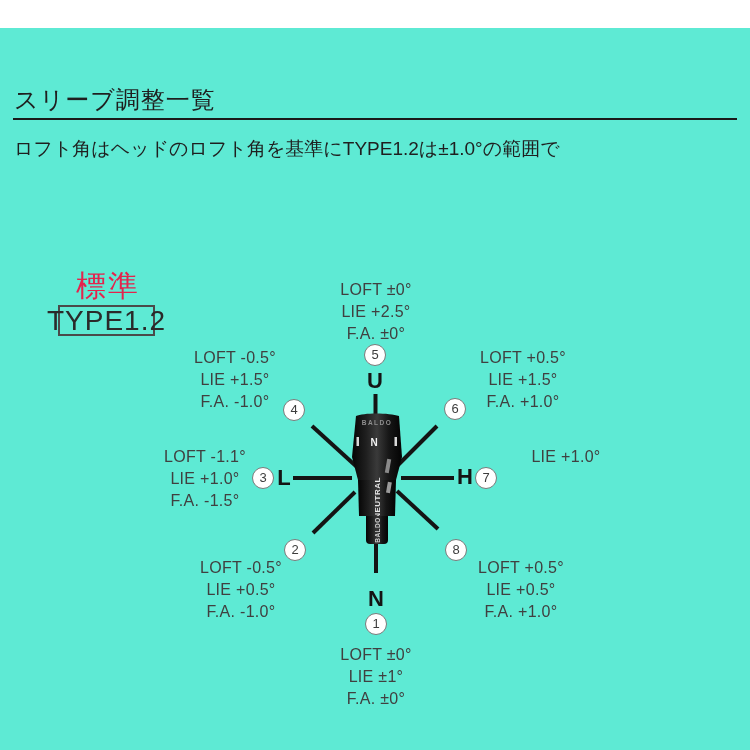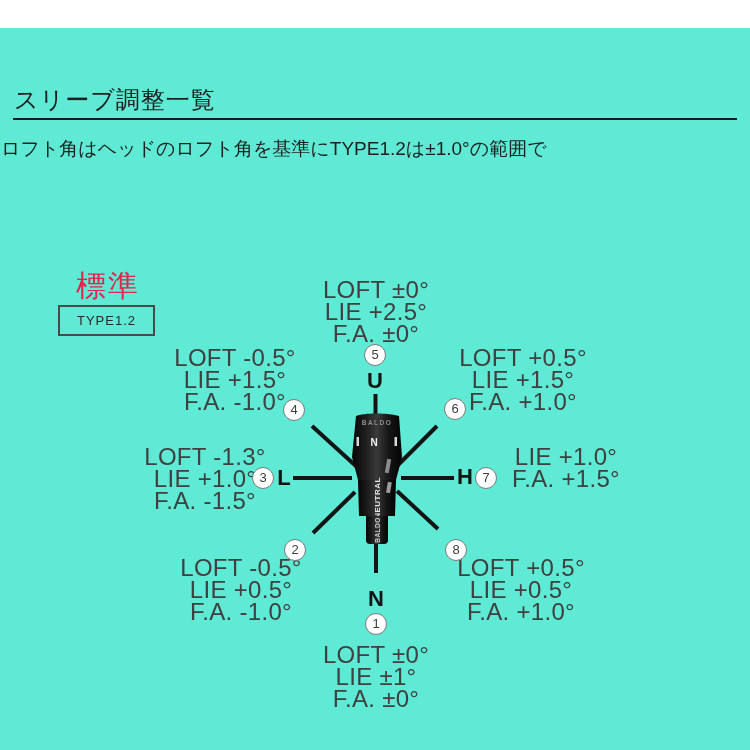--- a/index.html
+++ b/index.html
@@ -15,41 +15,41 @@
   
   .page-title{
     position:absolute;left:14px;top:56px;
     font-size:24px;letter-spacing:1px;color:#1f1f1f;
   }
   .title-divider{
     position:absolute;left:13px;top:90px;width:724px;height:2px;
     background:#1a1a1a;
   }
   .intro{
-    position:absolute;left:1px;top:106px;
+    position:absolute;left:14px;top:106px;
     font-size:19px;line-height:30px;color:#1f1f1f;
     white-space:nowrap;
   }
   
   .standard-label{
     position:absolute;left:76px;top:238px;
     font-size:30px;font-weight:normal;color:#e4234d;
     letter-spacing:2px;
   }
   .type-badge{
     position:absolute;left:58px;top:277px;width:97px;height:31px;
     border:2px solid #4a4a4a;box-sizing:border-box;
     display:flex;align-items:center;justify-content:center;
-    font-size:13px;color:#2a2a2a;letter-spacing:1px;
+    font-size:28px;color:#2a2a2a;letter-spacing:1px;
   }
   
   .svg-layer{position:absolute;left:0;top:0;pointer-events:none;}
   .lbl{
     position:absolute;transform:translateX(-50%);
-    text-align:center;font-size:24px;line-height:22px;
+    text-align:center;font-size:16px;line-height:22px;
     color:#404040;white-space:nowrap;letter-spacing:0.3px;
   }
   .cnum{
     position:absolute;width:22px;height:22px;box-sizing:border-box;
     border:1.5px solid #7a7a7a;border-radius:50%;
     font-size:13px;line-height:19px;text-align:center;color:#3d3d3d;
     transform:translate(-50%,-50%);background:#fff;
   }
   .dletter{
     position:absolute;transform:translate(-50%,-50%);
@@ -130,30 +130,29 @@
   <div class="cnum" style="left:294px;top:382px">4</div>
 
   <div class="lbl" style="left:523px;top:319px">
     <div>LOFT +0.5°</div>
     <div>LIE +1.5°</div>
     <div>F.A. +1.0°</div>
   </div>
   <div class="cnum" style="left:455px;top:381px">6</div>
 
   <div class="lbl" style="left:205px;top:418px">
-    <div>LOFT -1.3°</div>
+    <div>LOFT -1.1°</div>
     <div>LIE +1.0°</div>
     <div>F.A. -1.5°</div>
   </div>
   <div class="cnum" style="left:263px;top:450px">3</div>
   <div class="dletter" style="left:284px;top:450px">L</div>
 
   <div class="lbl" style="left:566px;top:418px">
     <div>LIE +1.0°</div>
-    <div>F.A. +1.5°</div>
   </div>
   <div class="dletter" style="left:465px;top:449px">H</div>
   <div class="cnum" style="left:486px;top:450px">7</div>
 
   <div class="lbl" style="left:241px;top:529px">
     <div>LOFT -0.5°</div>
     <div>LIE +0.5°</div>
     <div>F.A. -1.0°</div>
   </div>
   <div class="cnum" style="left:295px;top:522px">2</div>

